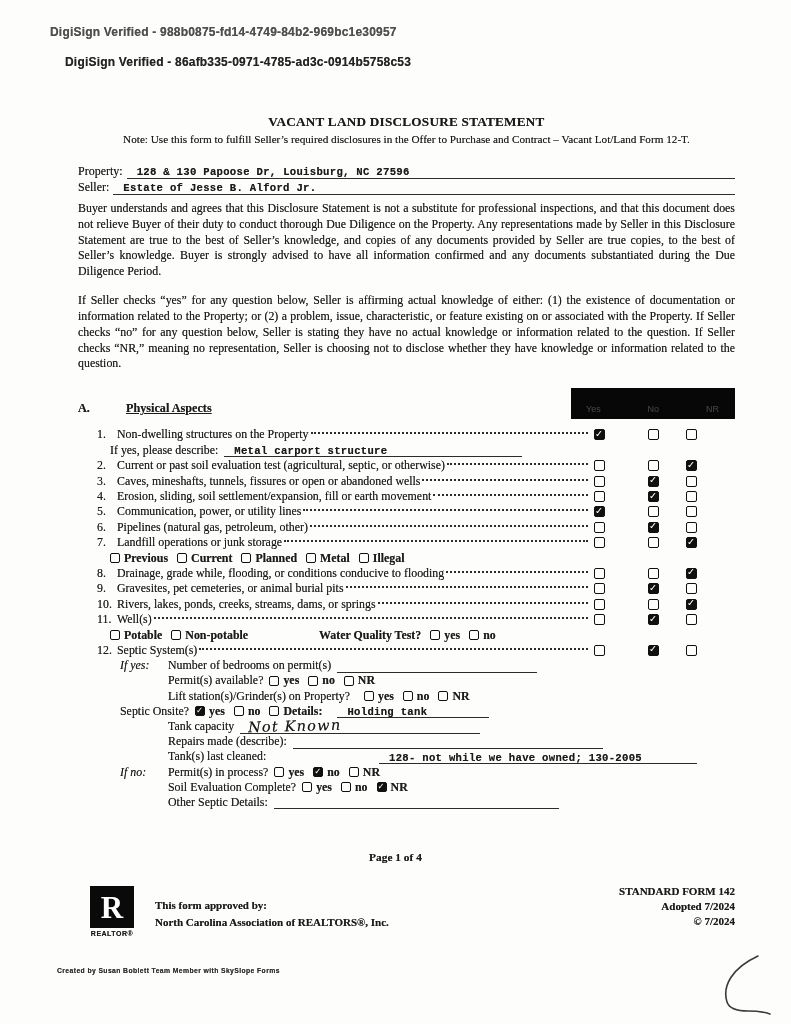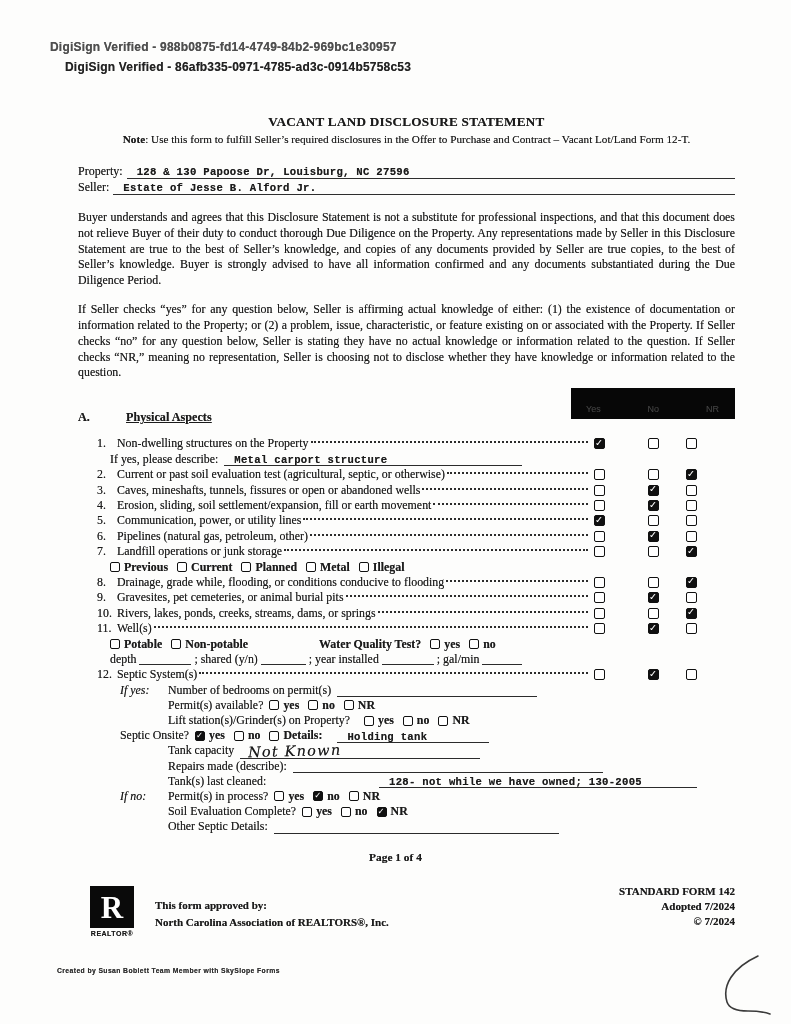--- a/index.html
+++ b/index.html
@@ -1,36 +1,36 @@
 <!DOCTYPE html>
 <html><head>
 <meta charset="utf-8">
 <style>
   html,body{margin:0;padding:0;background:#e8e8e6;}
   .page{position:relative;width:791px;height:1024px;background:#fdfdfc;margin:0 auto;
         font-family:"Liberation Serif",serif;color:#1b1b1b;overflow:hidden;
         text-shadow:0 0 .35px rgba(0,0,0,.55);}
   
-  .digisign{position:absolute;left:50px;top:40px;font-family:"Liberation Sans",sans-serif;font-size:12px;}
+  .digisign{position:absolute;left:50px;top:25px;font-family:"Liberation Sans",sans-serif;font-size:12px;}
   .ds1{color:#4f4f4f;font-weight:600;letter-spacing:.2px;}
-  .ds2{color:#232323;font-weight:700;margin-left:15px;margin-top:6px;letter-spacing:.2px;}
+  .ds2{color:#232323;font-weight:700;margin-left:15px;margin-top:16px;letter-spacing:.2px;}
   
   .content{position:absolute;left:78px;top:109px;width:657px;}
   .title{text-align:center;font-weight:bold;font-size:13.2px;letter-spacing:.25px;padding-top:5px;}
   .note{text-align:center;font-size:11.2px;margin-top:3px;}
-  .note b{font-weight:bold;}
+  .note b{font-weight:normal;}
   
   .fields{margin-top:17px;font-size:12px;}
   .frow{display:flex;align-items:flex-end;height:16.5px;}
   .flabel{white-space:nowrap;padding-right:4px;}
   .fline{flex:1;border-bottom:1.5px solid #2e2e2e;height:14px;}
   .typed{font-family:"Liberation Mono",monospace;font-weight:bold;font-size:10.6px;
          letter-spacing:.3px;white-space:nowrap;padding-left:10px;}
   .para{font-size:11.9px;line-height:1.33;text-align:justify;}
-  .p1{margin-top:15px;}
+  .p1{margin-top:6px;}
   .p2{margin-top:13px;}
   
   .secrow{display:flex;margin-top:29px;font-size:12.2px;}
   .secletter{font-weight:bold;width:48px;}
   .secheading{font-weight:bold;text-decoration:underline;}
   .headerbar{position:absolute;left:571px;top:388px;width:164px;height:31px;background:#070707;
              display:flex;justify-content:space-between;align-items:flex-end;
              padding:0 16px 5px 15px;box-sizing:border-box;}
   .headerbar span{color:rgba(255,255,255,.25);font-family:"Liberation Sans",sans-serif;
                   font-size:9px;text-shadow:none;}
@@ -237,30 +237,20 @@
         <span class="optlabel">Potable</span>
         <span class="cb" data-on="false"></span>
         <span class="optlabel">Non-potable</span>
         <span class="gap" style="width:62px;"></span>
         <span class="optlabel">Water Quality Test?</span>
         <span class="cb" data-on="false"></span>
         <span class="optlabel">yes</span>
         <span class="cb" data-on="false"></span>
         <span class="optlabel">no</span>
       </div>
-      <div class="sub">
-        <span>depth</span>
-        <span class="blank" style="width:52px;"></span>
-        <span>; shared (y/n)</span>
-        <span class="blank" style="width:45px;"></span>
-        <span>; year installed</span>
-        <span class="blank" style="width:52px;"></span>
-        <span>; gal/min</span>
-        <span class="blank" style="width:40px;"></span>
-      </div>
 
       <div class="qrow">
         <span class="qnum">12.</span>
         <span class="qtext">Septic System(s)</span>
         <span class="dots"></span>
         <span class="cb yes" data-on="false"></span>
         <span class="cb no" data-on="true"></span>
         <span class="cb" data-on="false"></span>
       </div>
 

